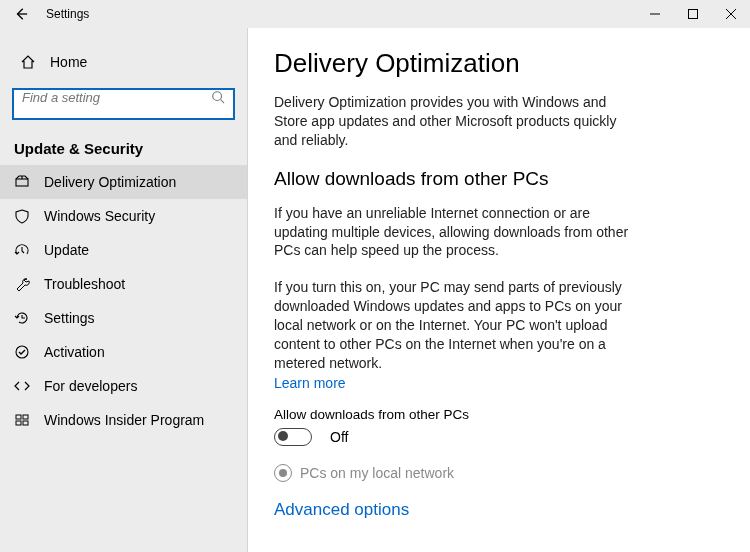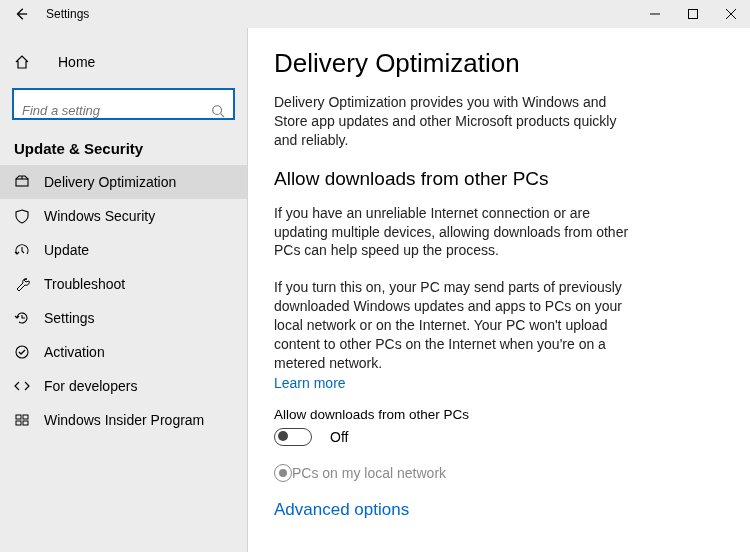--- a/index.html
+++ b/index.html
@@ -6,42 +6,42 @@
   html, body { width: 750px; height: 552px; font-family: "Segoe UI", sans-serif; font-size: 14px; background: #ececec; color: #000; overflow: hidden; }
   .window { width: 750px; height: 552px; display: flex; flex-direction: column; background: #f97316; }
   .titlebar { height: 28px; display: flex; align-items: center; justify-content: space-between; background: #ececec; }
   .titlebar-left { display: flex; align-items: center; gap: 18px; padding-left: 14px; }
   .back-btn { width: 14px; height: 14px; display: flex; align-items: center; justify-content: center; cursor: pointer; }
   .title-text { font-size: 12px; color: #000; }
   .window-controls { display: flex; }
   .win-ctrl { width: 38px; height: 28px; display: flex; align-items: center; justify-content: center; cursor: pointer; }
   .content-row { display: flex; flex: 1; min-height: 0; }
   .sidebar { width: 248px; background: #ececec; border-right: 1px solid #d4d4d4; display: flex; flex-direction: column; padding-top: 18px; }
-  .home-row { display: flex; align-items: center; gap: 28px; padding: 8px 14px; cursor: pointer; }
+  .home-row { display: flex; align-items: center; gap: 14px; padding: 8px 20px; cursor: pointer; }
   .home-row span.label { font-size: 14px; }
   .search-wrap { padding: 10px 12px 8px 12px; }
-  .search { width: 100%; height: 32px; border: 2px solid #0a66bb; background: #fff; display: flex; align-items: flex-end; padding: 0 8px; }
+  .search { width: 100%; height: 32px; border: 2px solid #0a66bb; background: #fff; display: flex; align-items: flex-start; padding: 0 8px; }
   .search input { flex: 1; border: none; outline: none; font-size: 13px; font-style: italic; color: #555; background: transparent; }
   .search .sicon { color: #777; }
   .group-header { padding: 12px 14px 8px 14px; font-size: 15px; font-weight: 600; }
   .nav-list { display: flex; flex-direction: column; }
   .nav-item { display: flex; align-items: center; gap: 14px; padding: 9px 14px; cursor: pointer; font-size: 14px; }
   .nav-item.selected { background: #d9d9d9; }
   .nav-item .icon-slot { width: 16px; height: 16px; display: flex; align-items: center; justify-content: center; color: #000; }
   .main { flex: 1; background: #fff; padding: 20px 26px 0 26px; overflow-y: auto; }
   .page-title { font-size: 26px; font-weight: 400; margin-bottom: 14px; }
   .para { font-size: 14px; color: #222; max-width: 360px; margin-bottom: 18px; line-height: 1.35; }
   .section-h { font-size: 19px; font-weight: 400; margin-top: 6px; margin-bottom: 14px; }
   .link { color: #0066cc; cursor: pointer; }
   .field-label { font-size: 13.5px; margin-top: 16px; margin-bottom: 6px; }
   .toggle-row { display: flex; align-items: center; gap: 18px; margin-bottom: 18px; }
   .toggle { width: 38px; height: 18px; border: 1.5px solid #444; border-radius: 10px; position: relative; cursor: pointer; }
   .toggle .knob { width: 10px; height: 10px; background: #444; border-radius: 50%; position: absolute; top: 2.5px; left: 3px; }
   .toggle-state { font-size: 14px; }
-  .radio-row { display: flex; align-items: center; gap: 0; margin-bottom: 14px; color: #8a8a8a; }
+  .radio-row { display: flex; align-items: center; gap: 8px; margin-bottom: 14px; color: #8a8a8a; }
   .radio { width: 18px; height: 18px; border: 1.5px solid #8a8a8a; border-radius: 50%; display: flex; align-items: center; justify-content: center; }
   .radio.sel::after { content:""; width: 8px; height: 8px; background:#8a8a8a; border-radius:50%; }
   .linkblock { display: block; color: #0066cc; margin-top: 18px; cursor: pointer; font-size: 17px; }
   svg { display:block; }
 </style>
 </head>
 <body>
 
 <div class="window">
 

